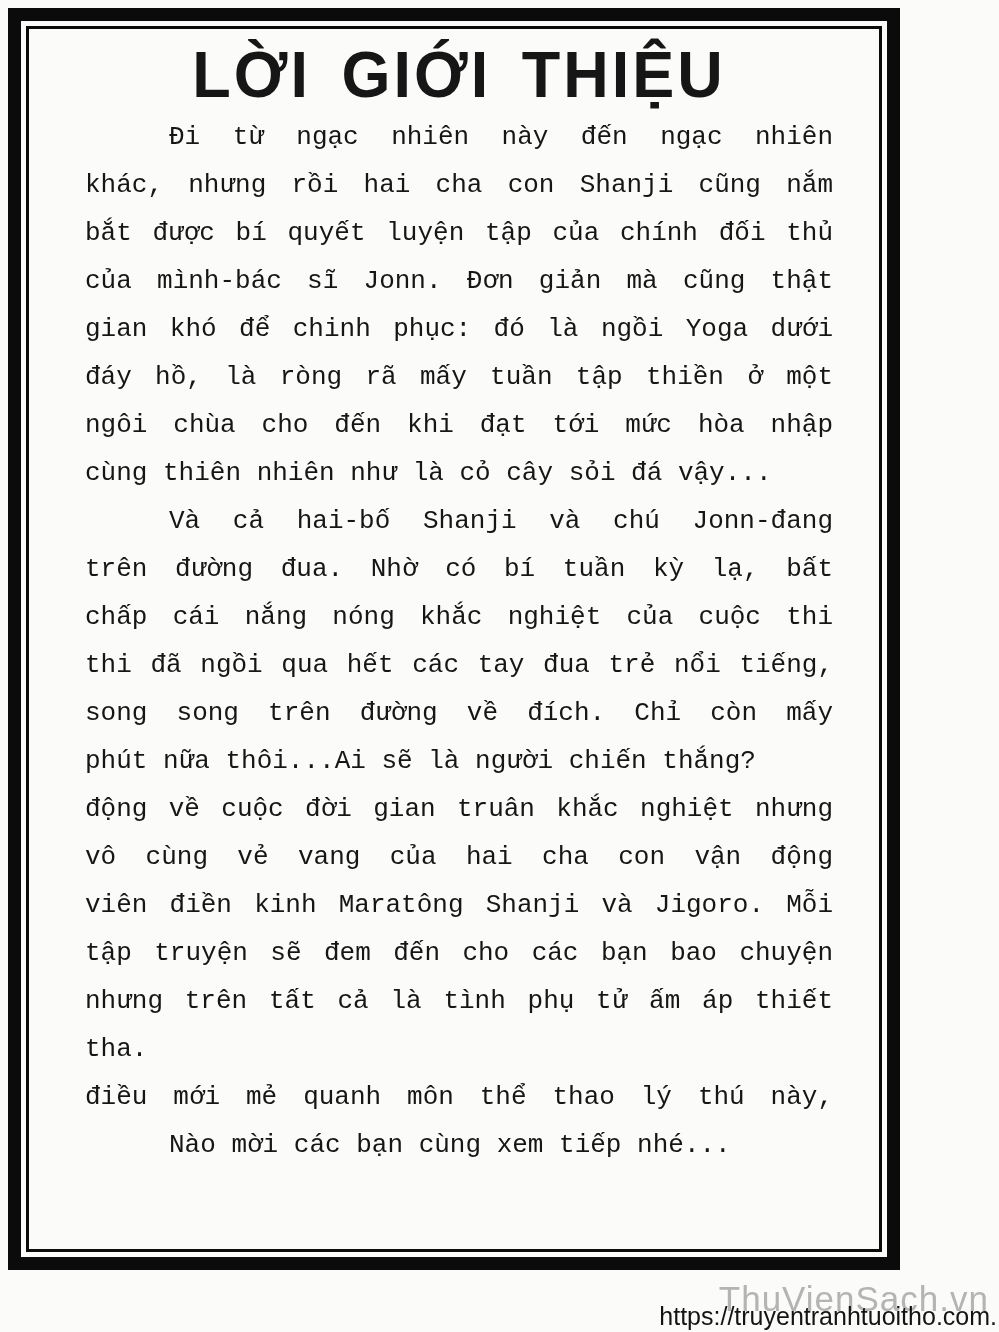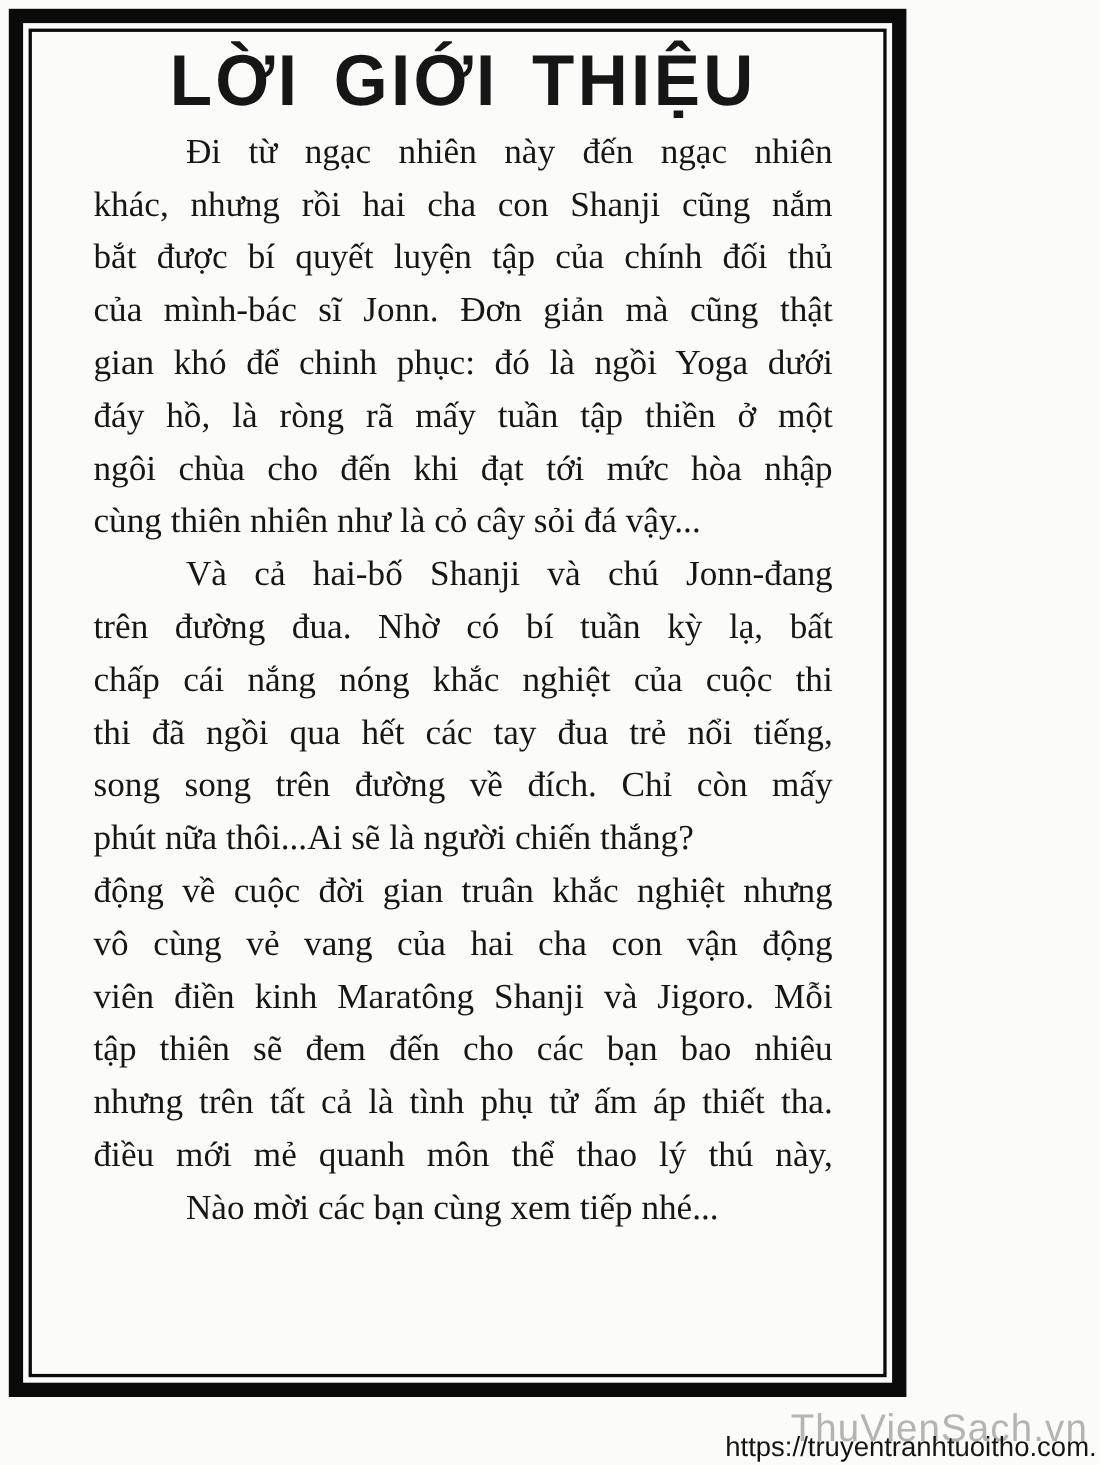--- a/index.html
+++ b/index.html
@@ -11,21 +11,21 @@
   html,body{margin:0;padding:0;}
   body{
     width:999px;height:1332px;
     background:var(--paper);
     position:relative;
     overflow:hidden;
     font-family:"Liberation Serif", serif;
   }
   .frame{
     position:absolute;left:8px;top:8px;
-    width:816px;height:1262px;
+    width:892px;height:1262px;
     box-sizing:border-box;
     border:13px solid var(--frame);
     padding:5px;
     background:var(--paper);
   }
   .frame-inner{
     height:100%;
     box-sizing:border-box;
     border:3px solid var(--frame);
     padding:2px 46px 0 56px;
@@ -38,23 +38,24 @@
     font-weight:bold;
     font-size:63px;
     line-height:70px;
     letter-spacing:3px;
     word-spacing:10px;
     color:var(--ink);
     transform:scaleY(1.04);
   }
   .body-text{
     margin-top:4px;
-    font-size:32px;
+    font-size:26px;
     line-height:48px;
     color:var(--ink);
+    font-family:Liberation Mono, monospace;
   }
   .line{
     text-align:justify;
     text-align-last:justify;
     white-space:normal;
   }
   .line.last{ text-align-last:left; }
   .line.first{ text-indent:84px; }
   .wm-site{
     position:absolute;
@@ -92,21 +93,21 @@
           <div class="line last">cùng thiên nhiên như là cỏ cây sỏi đá vậy...</div>
           <div class="line first">Và cả hai-bố Shanji và chú Jonn-đang</div>
           <div class="line">trên đường đua. Nhờ có bí tuần kỳ lạ, bất</div>
           <div class="line">chấp cái nắng nóng khắc nghiệt của cuộc thi</div>
           <div class="line">thi đã ngồi qua hết các tay đua trẻ nổi tiếng,</div>
           <div class="line">song song trên đường về đích. Chỉ còn mấy</div>
           <div class="line last">phút nữa thôi...Ai sẽ là người chiến thắng?</div>
           <div class="line">động về cuộc đời gian truân khắc nghiệt nhưng</div>
           <div class="line">vô cùng vẻ vang của hai cha con vận động</div>
           <div class="line">viên điền kinh Maratông Shanji và Jigoro. Mỗi</div>
-          <div class="line">tập thiên sẽ đem đến cho các bạn bao nhiêu</div>
+          <div class="line">tập truyện sẽ đem đến cho các bạn bao chuyện</div>
           <div class="line">nhưng trên tất cả là tình phụ tử ấm áp thiết tha.</div>
           <div class="line">điều mới mẻ quanh môn thể thao lý thú này,</div>
           <div class="line first last">Nào mời các bạn cùng xem tiếp nhé...</div>
         </div>
     </div>
   </div>
 
   <div class="wm-site">ThuVienSach.vn</div>
 
   <div class="wm-url">https://truyentranhtuoitho.com.</div>

